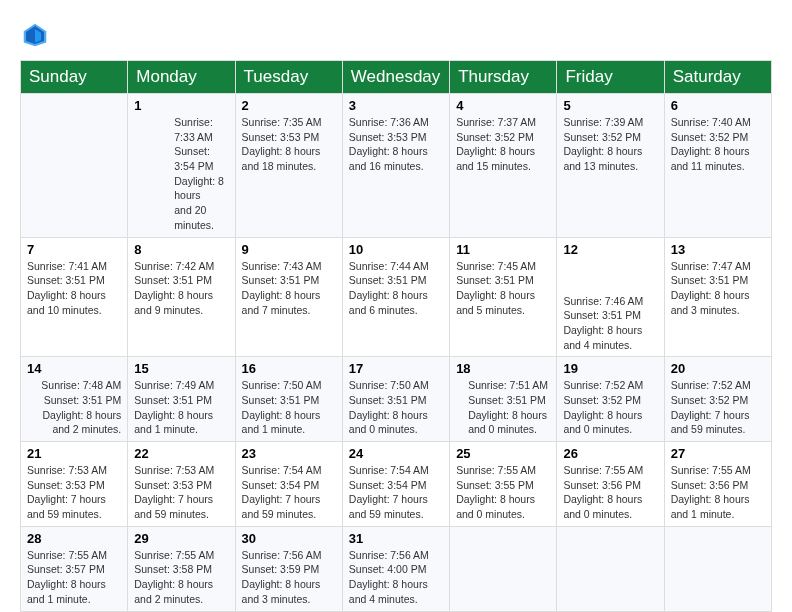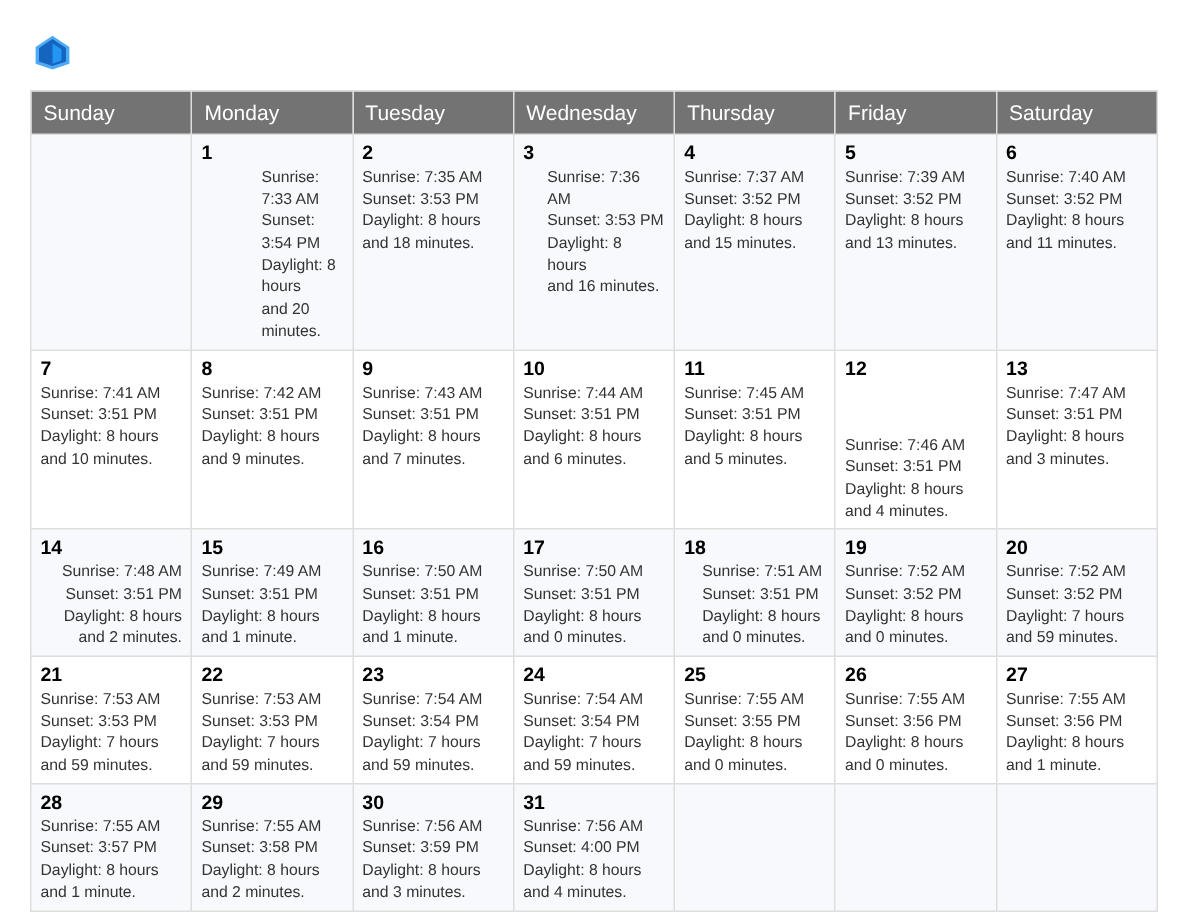--- a/index.html
+++ b/index.html
@@ -36,25 +36,25 @@
     .location {
       font-size: 14px;
       color: #555;
     }
     .calendar {
       width: 100%;
       border-collapse: collapse;
       font-size: 11px;
     }
     .calendar th {
-      background: #737373;
+      background: #15803d;
       color: #fff;
       text-align: left;
       padding: 6px 8px;
-      font-size: 14px;
+      font-size: 17px;
       font-weight: normal;
       border: 1px solid #ddd;
     }
     .calendar td {
       border: 1px solid #ddd;
       vertical-align: top;
       padding: 4px 6px;
       min-height: 80px;
       width: calc(100% / 7);
     }
@@ -125,21 +125,21 @@
         </td>
         <td>
           <span class="day-number">2</span>
           <div class="day-info" style="white-space: pre-line;">Sunrise: 7:35 AM
 Sunset: 3:53 PM
 Daylight: 8 hours
 and 18 minutes.</div>
         </td>
         <td>
           <span class="day-number">3</span>
-          <div class="day-info" style="white-space: pre-line; margin-left: 16px;">Sunrise: 7:36 AM
+          <div class="day-info" style="white-space: pre-line;">Sunrise: 7:36 AM
 Sunset: 3:53 PM
 Daylight: 8 hours
 and 16 minutes.</div>
         </td>
         <td>
           <span class="day-number">4</span>
           <div class="day-info" style="white-space: pre-line;">Sunrise: 7:37 AM
 Sunset: 3:52 PM
 Daylight: 8 hours
 and 15 minutes.</div>

